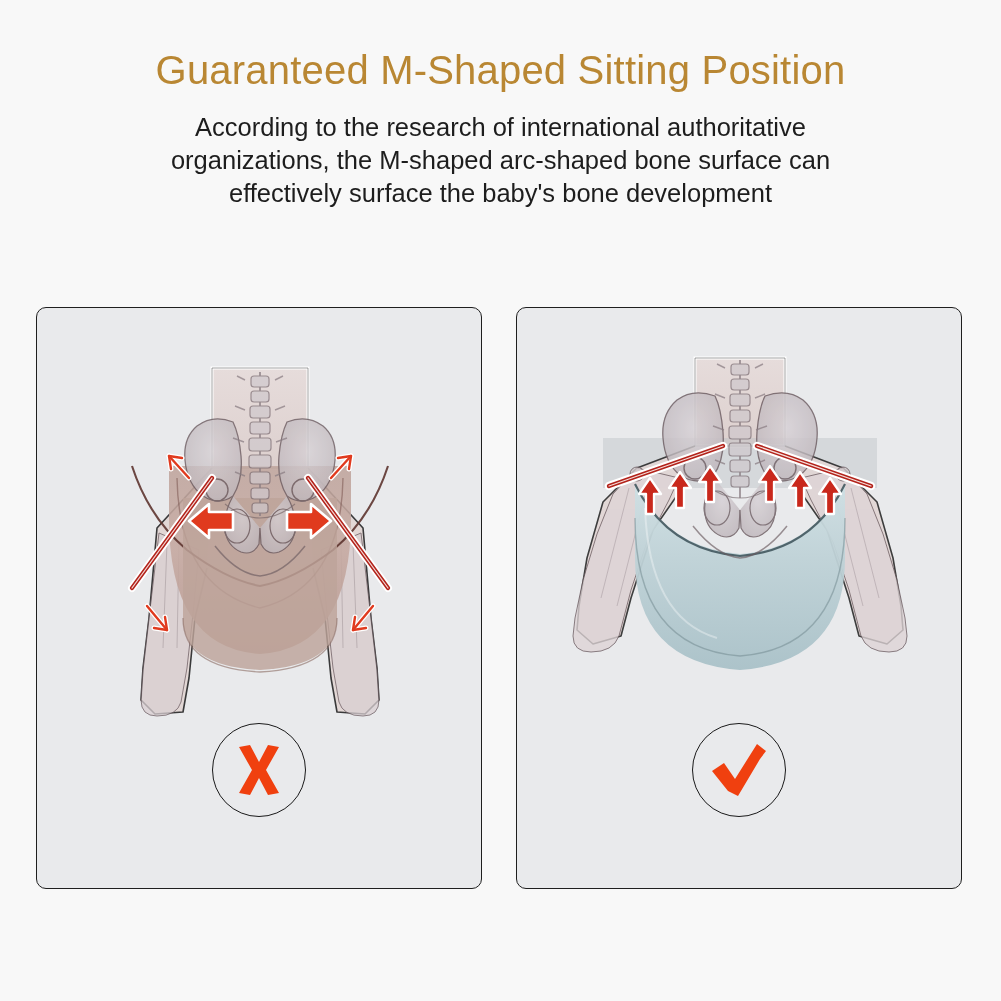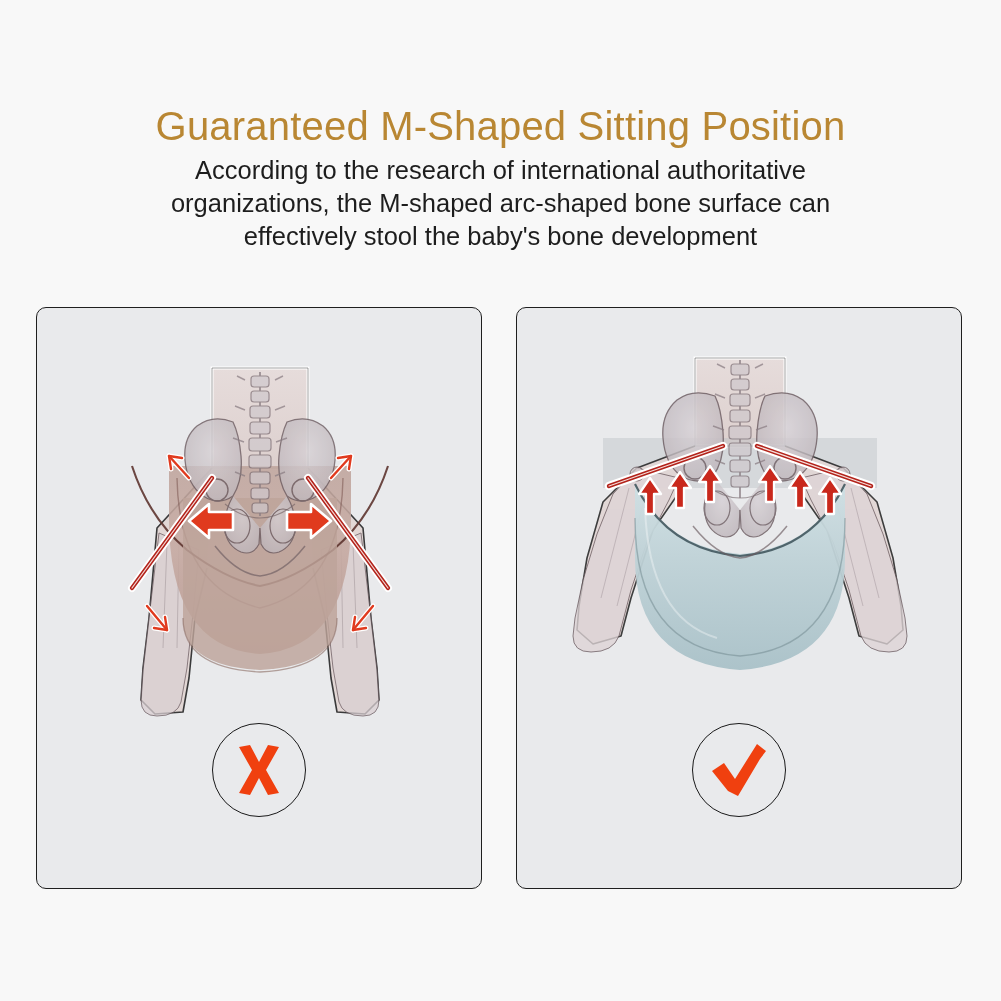--- a/index.html
+++ b/index.html
@@ -20,34 +20,34 @@
     inset: 0;
     background: #f8f8f8;
   }
 
   
   .header {
     position: absolute;
     top: 0;
     left: 0;
     width: 1001px;
-    padding-top: 104px;
+    padding-top: 48px;
     text-align: center;
   }
   .title {
     font-size: 40px;
     font-weight: 400;
     letter-spacing: 0.2px;
     color: #b98733;
     line-height: 1.1;
     margin: 0;
     white-space: nowrap;
   }
   .subtitle {
-    margin: 6px auto 0 auto;
+    margin: 19px auto 0 auto;
     width: 760px;
     font-size: 25.5px;
     line-height: 1.30;
     color: #1d1d1d;
     font-weight: 400;
   }
 
   
   .panels {
     position: absolute;
@@ -99,21 +99,21 @@
 </head>
 <body>
 
 <div class="page">
 
   <div class="header">
     <h1 class="title">Guaranteed M-Shaped Sitting Position</h1>
     <div class="subtitle">
       <div>According to the research of international authoritative</div>
       <div>organizations, the M-shaped arc-shaped bone surface can</div>
-      <div>effectively stool the baby's bone development</div>
+      <div>effectively surface the baby's bone development</div>
     </div>
   </div>
 
   <div class="panels">
 
     <div class="panel panel-left">
       <div class="figure-wrap">
         <svg viewBox="0 0 446 420" xmlns="http://www.w3.org/2000/svg">
           <defs>
             <linearGradient id="seatL" x1="0" y1="0" x2="0" y2="1">

